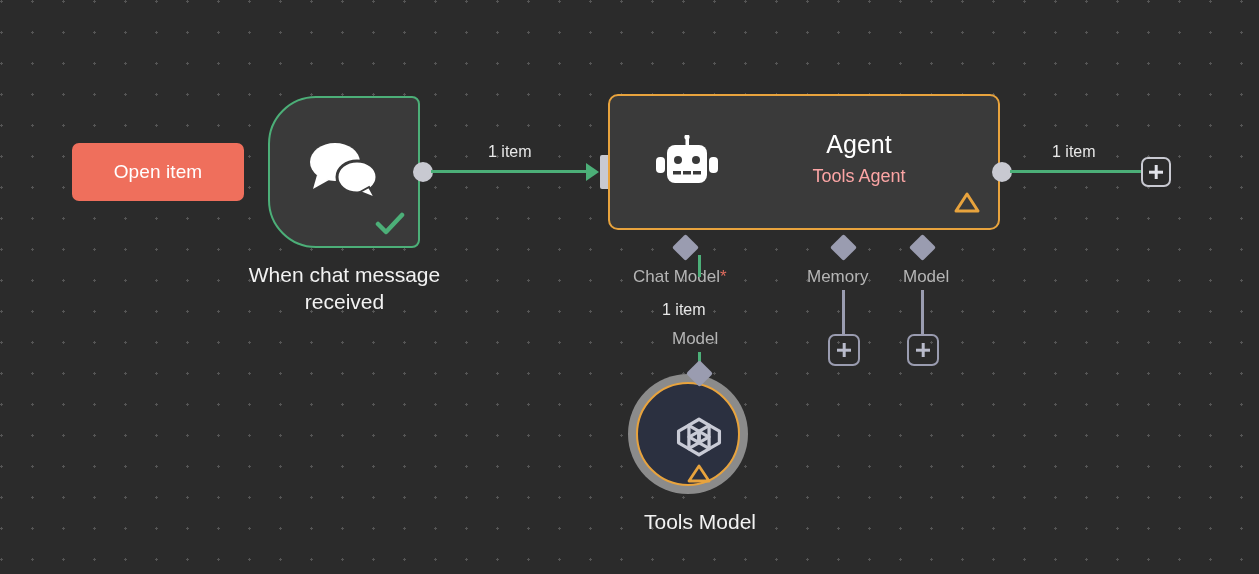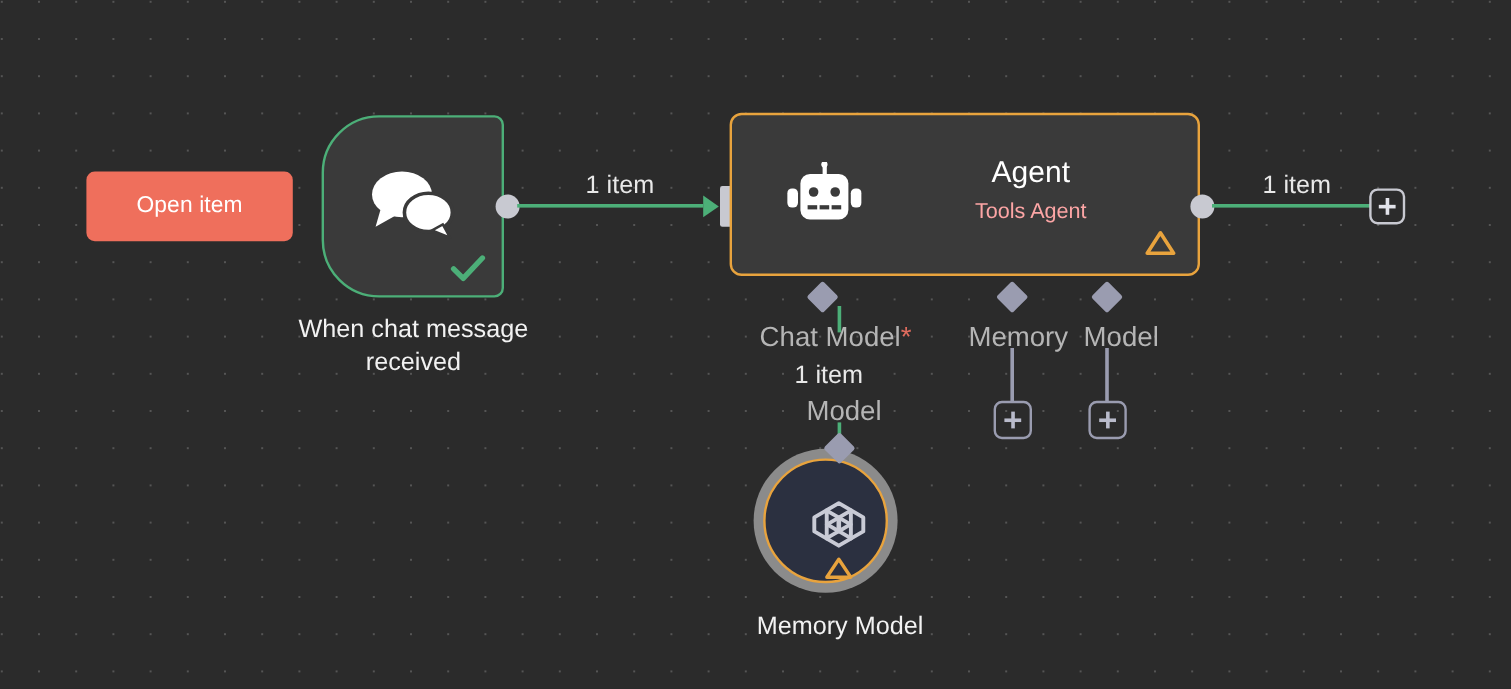--- a/index.html
+++ b/index.html
@@ -105,21 +105,21 @@
     position: absolute;
     width: 0;
     height: 0;
     border-top: 9px solid transparent;
     border-bottom: 9px solid transparent;
     border-left: 13px solid #4caf78;
   }
   .conn-label {
     position: absolute;
     color: #e8e8e8;
-    font-size: 21px;
+    font-size: 16px;
     white-space: nowrap;
   }
 
   
   .plus-btn {
     position: absolute;
     width: 30px;
     height: 30px;
     border: 2px solid #c8c9d1;
     border-radius: 7px;
@@ -201,21 +201,21 @@
     position: absolute;
     width: 19px;
     height: 19px;
     background: #9a9cb0;
     transform: rotate(45deg);
     border-radius: 2px;
   }
   .sub-label {
     position: absolute;
     color: #b5b5b5;
-    font-size: 23px;
+    font-size: 17px;
     white-space: nowrap;
   }
   .sub-label .req { color: #e06c5e; }
   .sub-stem {
     position: absolute;
     width: 2.6px;
     background: #9a9cb0;
   }
   .sub-stem.green { background: #4caf78; }
 
@@ -344,15 +344,15 @@
         <path d="M24 5.5 L34.5 11.6 L34.5 23.8 L24 29.9 L13.5 23.8 L13.5 11.6 Z"></path>
         <path d="M24 18.1 L34.5 24.2 L34.5 36.4 L24 42.5 L13.5 36.4 L13.5 24.2 Z"></path>
         <path d="M13.2 11.8 L23.7 17.9 L23.7 30.1 L13.2 36.2 L2.7 30.1 L2.7 17.9 Z"></path>
         <path d="M34.8 11.8 L45.3 17.9 L45.3 30.1 L34.8 36.2 L24.3 30.1 L24.3 17.9 Z"></path>
       </g>
     </svg>
     <svg class="openai-warn" viewBox="0 0 24 21">
       <path d="M12 3 L22 18 L2 18 Z" fill="none" stroke="#e8a33d" stroke-width="2.8" stroke-linejoin="round"></path>
     </svg>
   </div>
-  <div class="node-caption" id="openai-caption">Memory Model</div>
+  <div class="node-caption" id="openai-caption">Tools Model</div>
 
 </div>
 
 </body></html>

